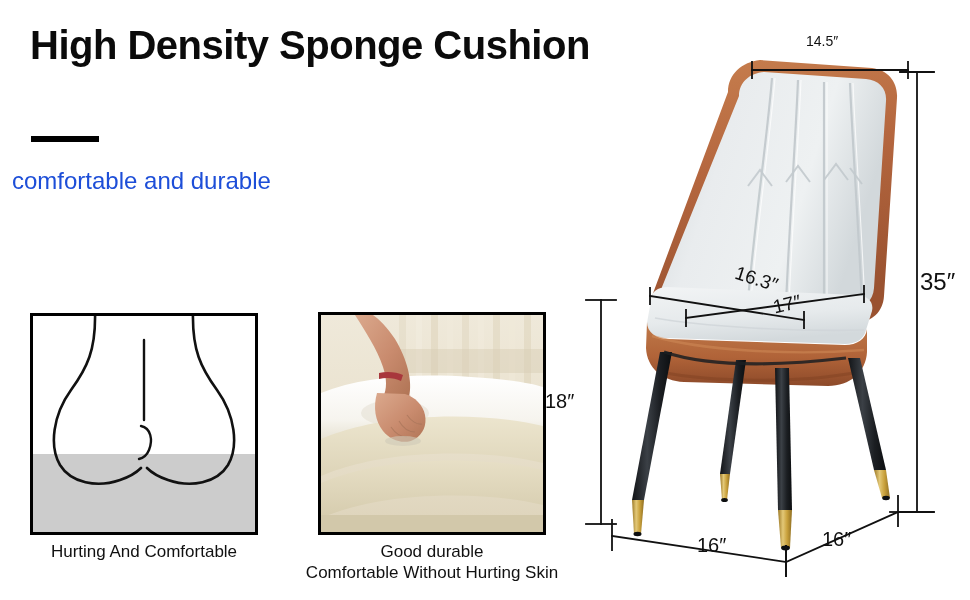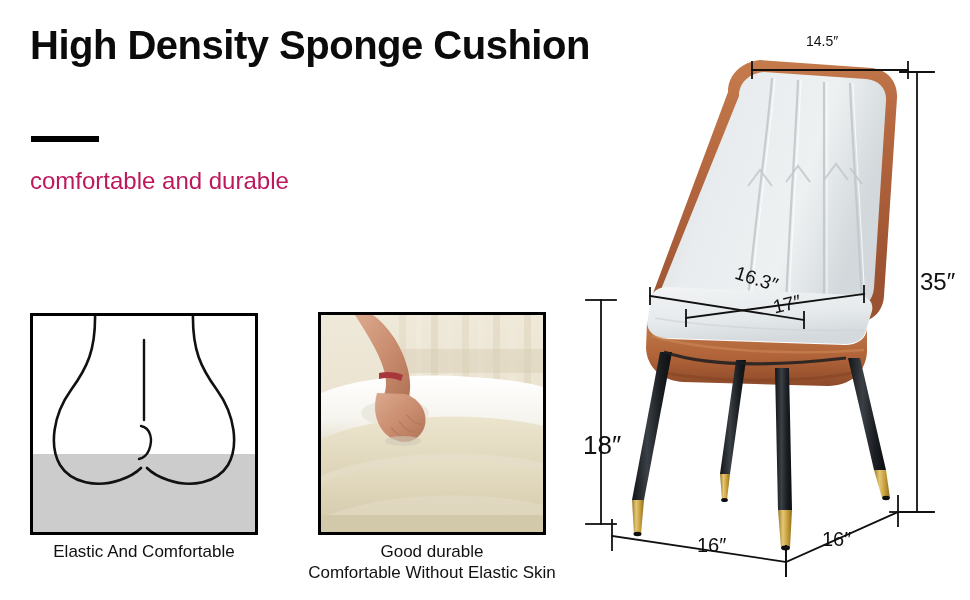--- a/index.html
+++ b/index.html
@@ -25,22 +25,22 @@
     font-weight:700;
     letter-spacing:-0.5px;
     color:#0b0b0b;
     font-family:"Liberation Sans", sans-serif;
   }
   .rule{
     position:absolute;left:31px;top:136px;
     width:68px;height:6px;background:#000000;
   }
   .subtitle{
-    position:absolute;left:30px;top:166px;
-    font-size:24px;line-height:30px;color:#be185d;
+    position:absolute;left:12px;top:166px;
+    font-size:24px;line-height:30px;color:#1d4ed8;
     font-weight:400;
   }
 
   
   .panel{
     position:absolute;
     border:3px solid #000000;
     background:#ffffff;
     box-sizing:border-box;
     overflow:hidden;
@@ -69,21 +69,21 @@
     position:absolute;
     font-size:14px;
     color:#111111;
     white-space:nowrap;
     font-family:"Liberation Sans", sans-serif;
   }
   #dim-width-top{left:806px;top:33px;}
   #dim-height-right{left:920px;top:268px;font-size:24px;}
   #dim-seat-depth{left:739px;top:262px;font-size:19px;transform:rotate(18deg);transform-origin:left top;}
   #dim-seat-width{left:771px;top:297px;font-size:19px;transform:rotate(-13deg);transform-origin:left top;}
-  #dim-seat-height{left:583px;top:390px;font-size:26px;margin-top:40px;}
+  #dim-seat-height{left:545px;top:390px;font-size:20px;}
   #dim-base-front{left:697px;top:534px;font-size:20px;}
   #dim-base-side{left:822px;top:528px;font-size:20px;}
 
   
   svg.layer{position:absolute;left:0;top:0;width:970px;height:600px;pointer-events:none;}
 </style>
 </head>
 <body>
 
 <div class="stage">
@@ -102,21 +102,21 @@
 
       <path d="M62,-4 C63,34 54,52 38,74 C20,99 16,130 27,149 C38,167 64,172 87,164 C96,161 103,157 108,152" fill="none" stroke="#111111" stroke-width="2.6" stroke-linecap="round"></path>
 
       <path d="M160,-4 C159,34 168,52 184,74 C202,99 206,130 195,149 C184,167 158,172 135,164 C126,161 119,157 114,152" fill="none" stroke="#111111" stroke-width="2.6" stroke-linecap="round"></path>
 
       <path d="M111,24 L111,104" fill="none" stroke="#111111" stroke-width="2.4" stroke-linecap="round"></path>
 
       <path d="M108,110 C118,112 120,124 116,134 C114,139 110,142 106,143" fill="none" stroke="#111111" stroke-width="2.4" stroke-linecap="round"></path>
     </svg>
   </div>
-  <div class="caption" id="caption-elastic">Elastic And Comfortable</div>
+  <div class="caption" id="caption-elastic">Hurting And Comfortable</div>
 
   <div class="panel" id="panel-rebound">
     <svg viewBox="0 0 222 217" preserveAspectRatio="none" style="position:absolute;left:0;top:0;width:100%;height:100%;">
       <defs>
         <linearGradient id="curtainGrad" x1="0" y1="0" x2="0" y2="1">
           <stop offset="0%" stop-color="#efe9da"></stop>
           <stop offset="55%" stop-color="#e9e1cd"></stop>
           <stop offset="100%" stop-color="#ddd3ba"></stop>
         </linearGradient>
         <linearGradient id="foamTopGrad" x1="0" y1="0" x2="0" y2="1">
@@ -179,21 +179,21 @@
         <path d="M70,112 C74,118 80,122 86,122"></path>
         <path d="M78,106 C82,113 88,117 94,117"></path>
         <path d="M86,100 C90,106 96,110 101,109"></path>
       </g>
 
       <ellipse cx="82" cy="126" rx="18" ry="5" fill="#cfc9b8" opacity="0.6"></ellipse>
     </svg>
   </div>
   <div class="caption" id="caption-rebound">
     <span>Good durable</span><br>
-    <span>Comfortable Without Elastic Skin</span>
+    <span>Comfortable Without Hurting Skin</span>
   </div>
 
   <svg class="layer" viewBox="0 0 970 600">
     <defs>
       <linearGradient id="backGrad" x1="0.1" y1="0" x2="1" y2="0.3">
         <stop offset="0%" stop-color="#d7dcde"></stop>
         <stop offset="28%" stop-color="#e9ecee"></stop>
         <stop offset="70%" stop-color="#eef1f2"></stop>
         <stop offset="100%" stop-color="#d2d8db"></stop>
       </linearGradient>

